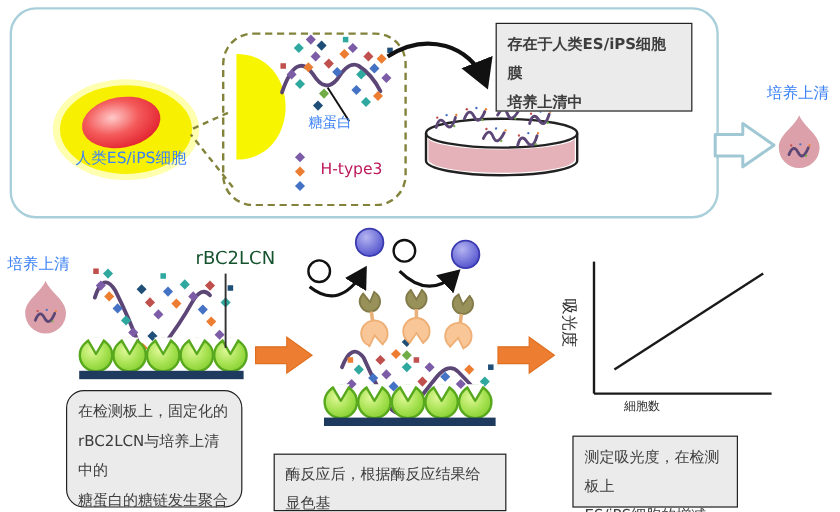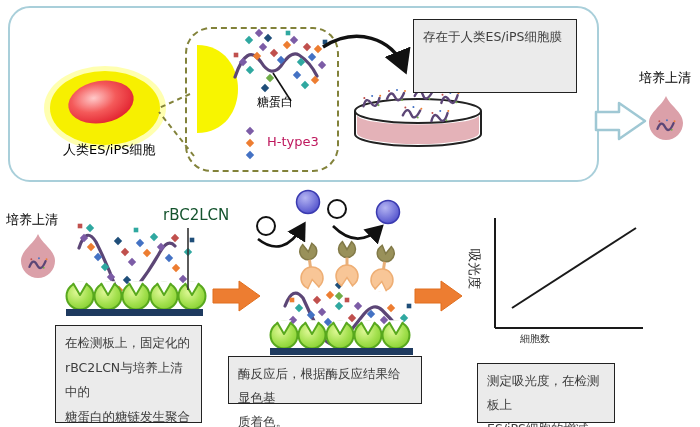--- a/index.html
+++ b/index.html
@@ -2,26 +2,26 @@
 <html><head>
 <meta charset="utf-8">
 <style>
   html,body{margin:0;padding:0;background:#fff;}
   #stage{position:relative;width:700px;height:427px;background:#ffffff;overflow:hidden;
          font-family:"DejaVu Sans","Liberation Sans",sans-serif;color:#3f3f3f;}
   .abs{position:absolute;}
   #top-panel{left:8px;top:6px;width:587px;height:172px;border:2.5px solid #a9cfda;border-radius:22px;background:#fff;}
   #zoom-box{left:185px;top:27px;width:150px;height:141px;border:2.5px dashed #82823a;border-radius:26px;}
   .note-box{background:#ebebeb;border:1.5px solid #222;font-size:12.5px;line-height:24px;color:#3d3d3d;padding:5px 9px;box-sizing:border-box;}
-  #release-note{left:413px;top:19px;width:164px;height:74px;}
-  #binding-note{left:55px;top:325px;width:147px;height:98px;line-height:24.5px;}
-  #enzyme-note{left:228px;top:356px;width:194px;height:48px;}
+  #release-note{left:413px;top:19px;width:164px;height:74px;font-weight:bold;}
+  #binding-note{left:55px;top:325px;width:147px;height:98px;line-height:24.5px;border-radius:15px;}
+  #enzyme-note{left:228px;top:378px;width:194px;height:48px;font-family:Liberation Mono, monospace;}
   #readout-note{left:477px;top:363px;width:138px;height:60px;}
-  .lbl{font-size:13px;color:#000000;white-space:nowrap;}
-  #cell-label{left:63px;top:141px;}
+  .lbl{font-size:13px;color:#3b82f6;white-space:nowrap;}
+  #cell-label{left:63px;top:123px;}
   #glyco-label{left:257px;top:94px;font-size:12px;}
   #legend-label{left:267px;top:134px;font-size:13px;color:#be185d;}
   #sup-label-top{left:639px;top:69px;}
   #sup-label-bottom{left:6px;top:211px;}
   #lectin-label{left:163px;top:206px;font-size:15px;color:#14532d;}
   #ylabel{left:444px;top:260px;width:60px;text-align:center;transform:rotate(90deg);font-size:13.5px;color:#2c2c2c;}
   #xlabel{left:520px;top:332px;font-size:10px;color:#2c2c2c;}
   svg{position:absolute;left:0;top:0;}
 </style>
 </head>
@@ -266,20 +266,21 @@
   <div class="abs lbl" id="glyco-label">糖蛋白</div>
   <div class="abs lbl" id="legend-label">H-type3</div>
   <div class="abs lbl" id="sup-label-top">培养上清</div>
   <div class="abs lbl" id="sup-label-bottom">培养上清</div>
   <div class="abs lbl" id="lectin-label">rBC2LCN</div>
   <div class="abs lbl" id="ylabel">吸光度</div>
   <div class="abs lbl" id="xlabel">細胞数</div>
 
   <div class="abs note-box" id="release-note">
     <div>存在于人类ES/iPS细胞膜</div>
+    <div>培养上清中</div>
   </div>
   <div class="abs note-box" id="binding-note">
     <div>在检测板上，固定化的</div>
     <div>rBC2LCN与培养上清中的</div>
     <div>糖蛋白的糖链发生聚合反</div>
 
   </div>
   <div class="abs note-box" id="enzyme-note">
     <div>酶反应后，根据酶反应结果给显色基</div>
     <div>质着色。</div>

